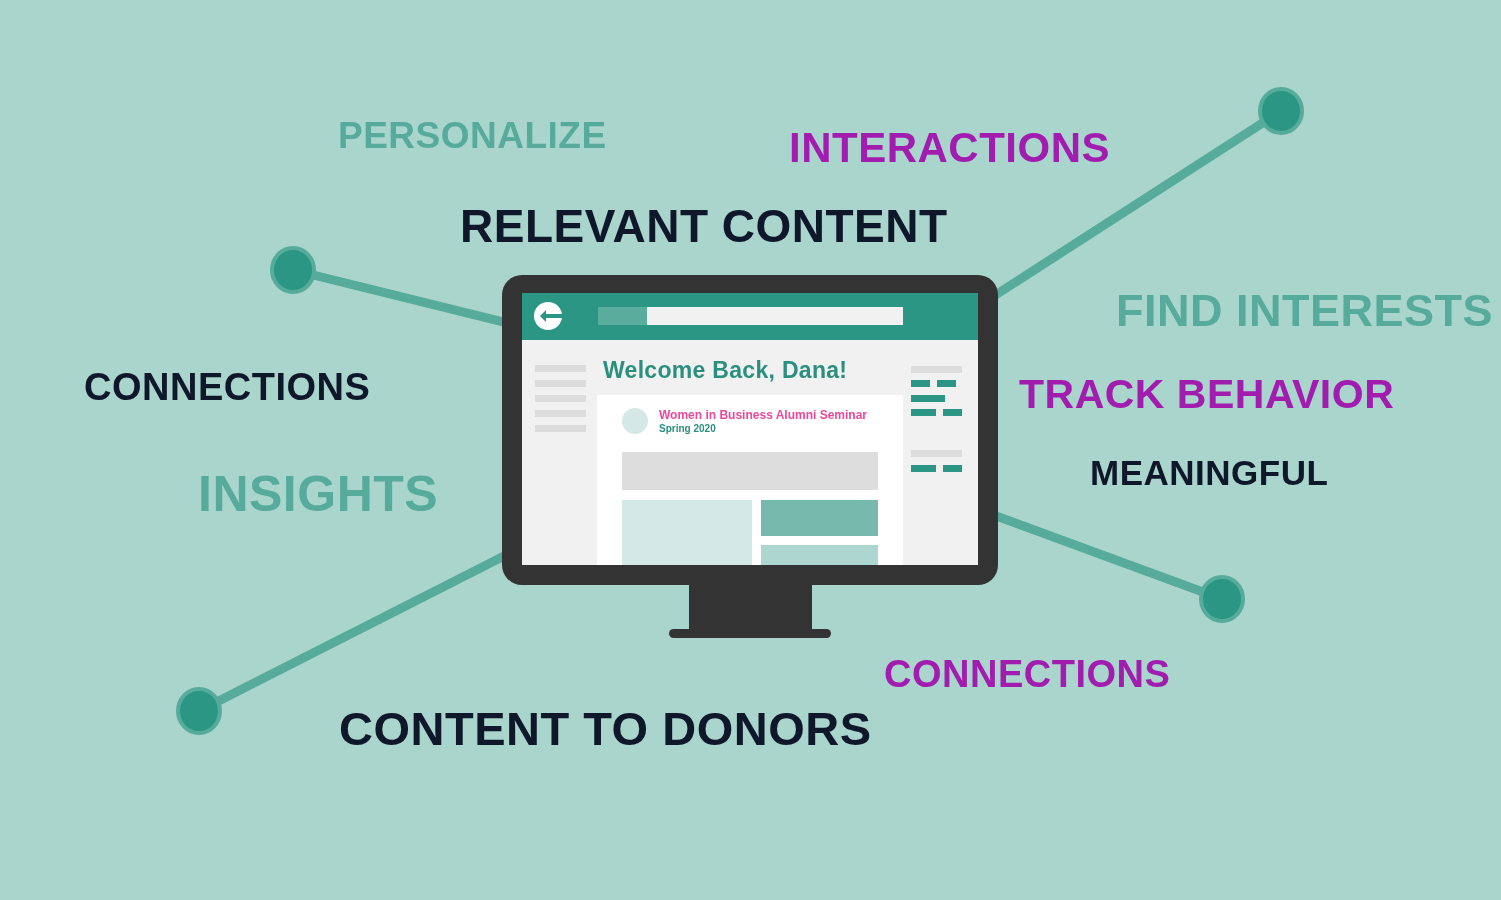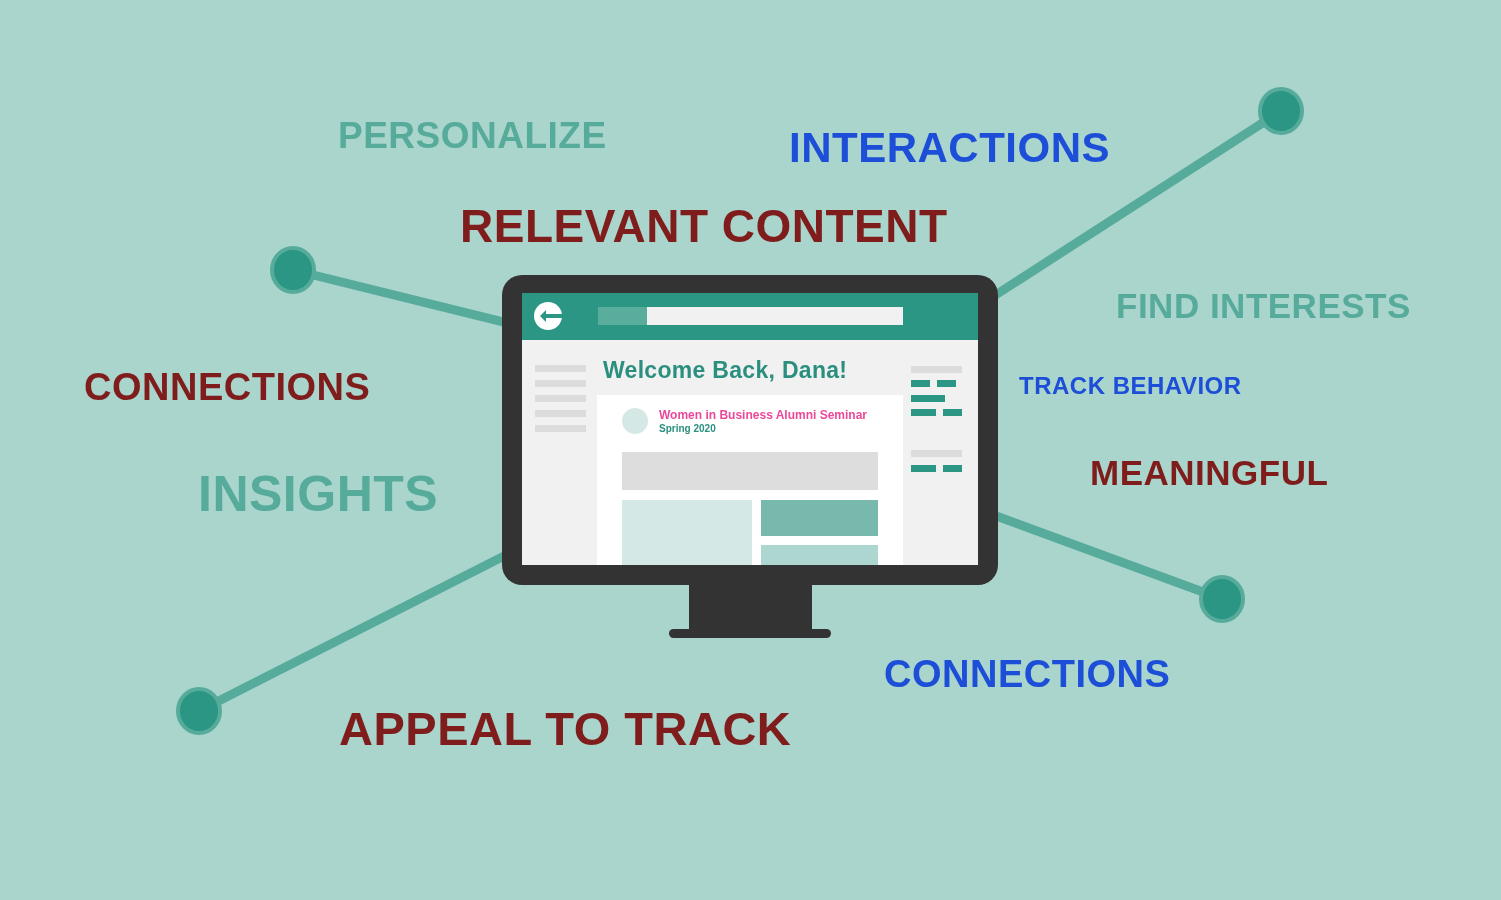--- a/index.html
+++ b/index.html
@@ -10,23 +10,23 @@
       font-family: "Liberation Sans", "DejaVu Sans", sans-serif;
     }
     .canvas { position: absolute; left: 0; top: 0; width: 1364px; height: 900px; }
     svg.lines { position: absolute; left: 0; top: 0; }
     .word {
       position: absolute; white-space: nowrap;
       font-family: "Liberation Sans", sans-serif;
       font-weight: 700; letter-spacing: 0.5px;
       line-height: 1;
     }
-    .navy { color: #7f1d1d; }
+    .navy { color: #0f172a; }
     .teal { color: #56ab9b; }
-    .pale { color: #1d4ed8; }
+    .pale { color: #a21caf; }
 
     
     .bezel {
       position: absolute; left: 502px; top: 275px; width: 496px; height: 310px;
       background: #333333; border-radius: 20px;
     }
     .stand {
       position: absolute; left: 689px; top: 584px; width: 123px; height: 47px;
       background: #333333;
     }
@@ -99,27 +99,27 @@
       <ellipse cx="293" cy="270" rx="21" ry="22"></ellipse>
       <ellipse cx="1281" cy="111" rx="21" ry="22"></ellipse>
       <ellipse cx="199" cy="711" rx="21" ry="22"></ellipse>
       <ellipse cx="1222" cy="599" rx="21" ry="22"></ellipse>
     </g>
   </svg>
 
   <div class="word teal" style="left:338px; top:117px; font-size:37px;">PERSONALIZE</div>
   <div class="word pale" style="left:789px; top:127px; font-size:42px;">INTERACTIONS</div>
   <div class="word navy" style="left:460px; top:203px; font-size:46px;">RELEVANT CONTENT</div>
-  <div class="word teal" style="left:1116px; top:288px; font-size:35px;text-align:center;">FIND INTERESTS</div>
+  <div class="word teal" style="left:1116px; top:288px; font-size:45px;text-align:center;">FIND INTERESTS</div>
   <div class="word navy" style="left:84px; top:368px; font-size:38px;">CONNECTIONS</div>
-  <div class="word pale" style="left:1019px; top:374px; font-size:24px;">TRACK BEHAVIOR</div>
+  <div class="word pale" style="left:1019px; top:374px; font-size:41px;">TRACK BEHAVIOR</div>
   <div class="word navy" style="left:1090px; top:455px; font-size:35px;">MEANINGFUL</div>
   <div class="word teal" style="left:198px; top:469px; font-size:50px;text-align:right;">INSIGHTS</div>
   <div class="word pale" style="left:884px; top:655px; font-size:38px;">CONNECTIONS</div>
-  <div class="word navy" style="left:339px; top:705px; font-size:47px;">APPEAL TO TRACK</div>
+  <div class="word navy" style="left:339px; top:705px; font-size:47px;">CONTENT TO DONORS</div>
 
   <div class="stand"></div>
   <div class="base"></div>
   <div class="bezel"></div>
 
   <div class="screen">
     <div class="hdr">
       <div class="back-btn">
         <svg width="28" height="28" viewBox="0 0 28 28">
           <rect x="16" y="12" width="12" height="4" fill="#2a9683"></rect>

